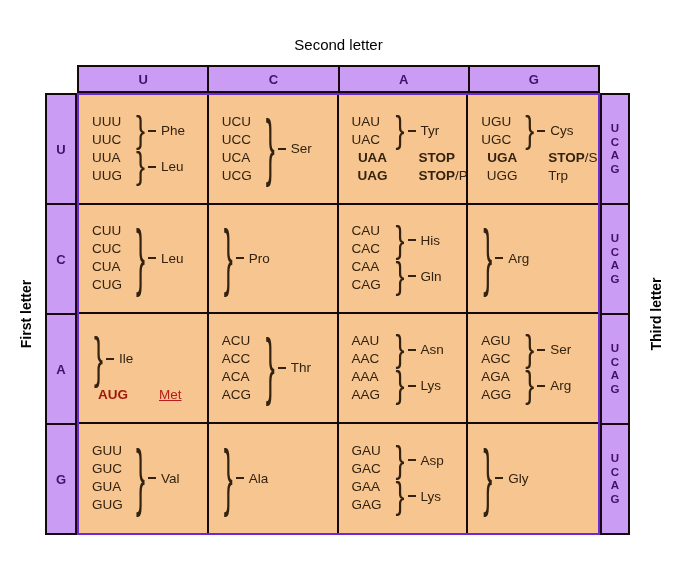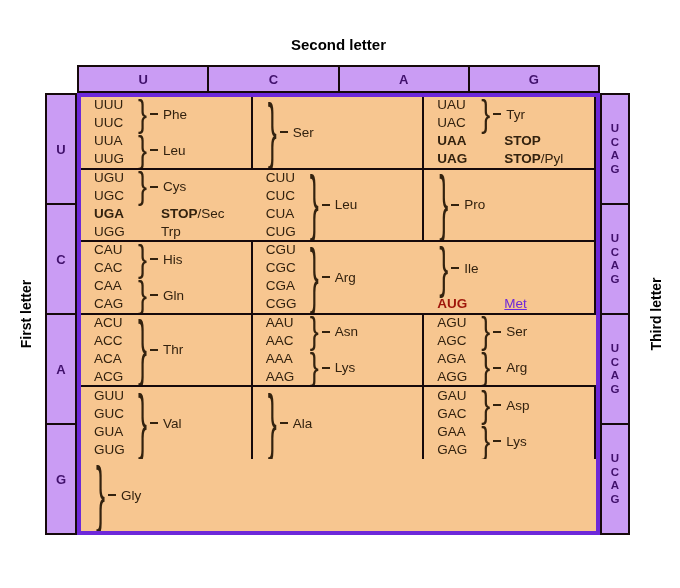--- a/index.html
+++ b/index.html
@@ -1,20 +1,20 @@
 <!DOCTYPE html>
 <html><head>
 <meta charset="utf-8">
 <style>
   html,body{margin:0;padding:0;background:#ffffff;}
   body{font-family:"Liberation Sans", sans-serif;}
   #stage{position:relative;width:680px;height:588px;background:#ffffff;overflow:hidden;}
 
   .title{position:absolute;left:77px;top:36px;width:523px;text-align:center;
-         font-size:15px;font-weight:700;color:#000;}
+         font-size:15px;font-weight:400;color:#000;}
 
   .vlabel{position:absolute;width:110px;height:16px;text-align:center;white-space:nowrap;
           font-size:14px;font-weight:700;color:#000;transform:rotate(-90deg);}
   .vlabel.left{left:-29px;top:306px;}
   .vlabel.right{left:601px;top:306px;}
 
   .hdr{position:absolute;left:77px;top:65px;width:523px;height:28px;
        background:#ca9cf4;border:2px solid #16090b;display:flex;box-sizing:border-box;}
   .hdr .hcell{flex:1;display:flex;align-items:center;justify-content:center;
        border-right:2px solid #16090b;font-size:13px;font-weight:700;color:#40106b;}
@@ -27,42 +27,42 @@
   .leftcol .lcell:last-child{border-bottom:none;}
 
   .rightcol{position:absolute;left:600px;top:93px;width:30px;height:442px;
        background:#ca9cf4;border:2px solid #16090b;display:flex;flex-direction:column;box-sizing:border-box;}
   .rightcol .rcell{flex:1;display:flex;flex-direction:column;align-items:center;justify-content:center;
        border-bottom:2px solid #16090b;}
   .rightcol .rcell:last-child{border-bottom:none;}
   .rightcol .rletter{font-size:11.5px;font-weight:700;color:#40106b;line-height:13.5px;}
 
   .grid{position:absolute;left:77px;top:93px;width:523px;height:442px;
-       background:#f7c690;border:4px solid #6d28d9;box-sizing:border-box;
-       display:grid;grid-template-columns:repeat(3,1fr);grid-template-rows:repeat(4,1fr);}
+       background:#f7c690;border:2px solid #6d28d9;box-sizing:border-box;
+       display:grid;grid-template-columns:repeat(4,1fr);grid-template-rows:repeat(4,1fr);}
   .cell{border-right:2px solid #16090b;border-bottom:2px solid #16090b;
        display:flex;flex-direction:column;justify-content:center;
        padding-left:13px;box-sizing:border-box;overflow:hidden;}
   .cell:nth-child(4n){border-right:none;}
   .cell:nth-child(n+13){border-bottom:none;}
 
   .group{display:flex;align-items:center;}
   .codons{width:42px;}
   .codon-line{font-size:13.5px;line-height:18px;color:#33220f;}
   .bracewrap{width:13px;display:flex;align-items:center;justify-content:center;overflow:visible;}
   .brace-glyph{font-size:27px;font-weight:400;color:#33220f;display:block;line-height:1;}
   .tick{width:8px;height:2px;background:#33220f;margin:0 3px 0 1px;flex:none;}
   .aa{font-size:13.5px;color:#33220f;margin-left:2px;white-space:nowrap;}
 
   .plain-line{font-size:13.5px;line-height:18px;color:#33220f;white-space:nowrap;}
-  .plain-line .codon{display:inline-block;width:42px;}
+  .plain-line .codon{display:inline-block;width:42px;text-align:center;}
   .plain-line .aa-plain{margin-left:25px;}
   .b{font-weight:700;}
   .hl-codon{color:#9e150a;font-weight:700;}
-  .hl-aa{color:#6d28d9;text-decoration:underline;}
+  .hl-aa{color:#b91c1c;text-decoration:underline;}
 </style>
 </head>
 <body>
 
 <div id="stage">
   <div class="title">Second letter</div>
   <div class="vlabel left">First letter</div>
   <div class="vlabel right">Third letter</div>
 
   <div class="hdr">
@@ -97,20 +97,26 @@
           </div>
           <div class="bracewrap" style="height: 36px;">
             <div class="brace-glyph" style="transform: scaleY(1.38);">}</div>
           </div>
           <div class="tick"></div>
           <div class="aa">Leu</div>
         </div>
       </div>
       <div class="cell">
         <div class="group">
+          <div class="codons">
+            <div class="codon-line">UCU</div>
+            <div class="codon-line">UCC</div>
+            <div class="codon-line">UCA</div>
+            <div class="codon-line">UCG</div>
+          </div>
           <div class="bracewrap" style="height: 72px;">
             <div class="brace-glyph" style="transform: scaleY(2.77);">}</div>
           </div>
           <div class="tick"></div>
           <div class="aa">Ser</div>
         </div>
       </div>
       <div class="cell">
         <div class="group">
           <div class="codons">
@@ -184,26 +190,20 @@
           </div>
           <div class="bracewrap" style="height: 36px;">
             <div class="brace-glyph" style="transform: scaleY(1.38);">}</div>
           </div>
           <div class="tick"></div>
           <div class="aa">Gln</div>
         </div>
       </div>
       <div class="cell">
         <div class="group">
-          <div class="codons">
-            <div class="codon-line">CGU</div>
-            <div class="codon-line">CGC</div>
-            <div class="codon-line">CGA</div>
-            <div class="codon-line">CGG</div>
-          </div>
           <div class="bracewrap" style="height: 72px;">
             <div class="brace-glyph" style="transform: scaleY(2.77);">}</div>
           </div>
           <div class="tick"></div>
           <div class="aa">Arg</div>
         </div>
       </div>
       <div class="cell">
         <div class="group">
           <div class="bracewrap" style="height: 54px;">

